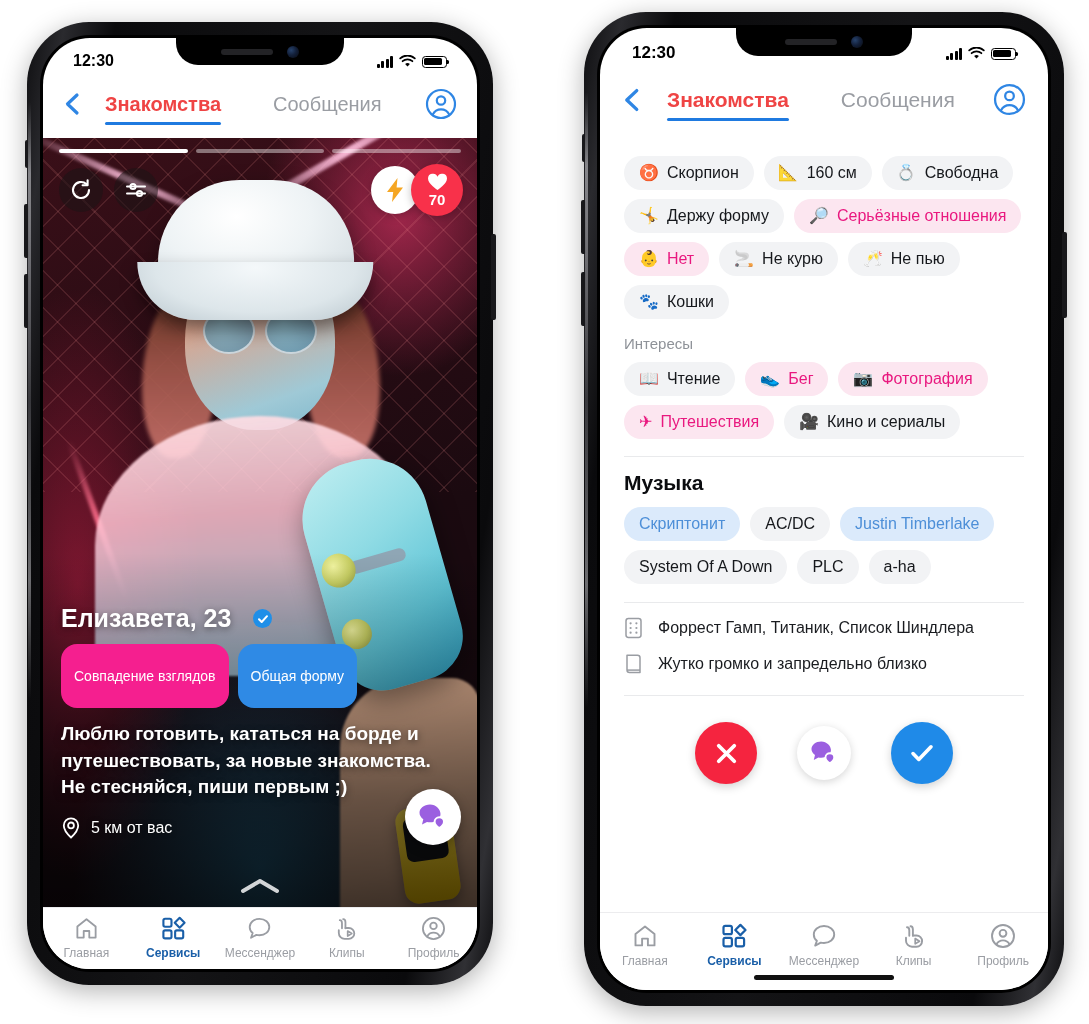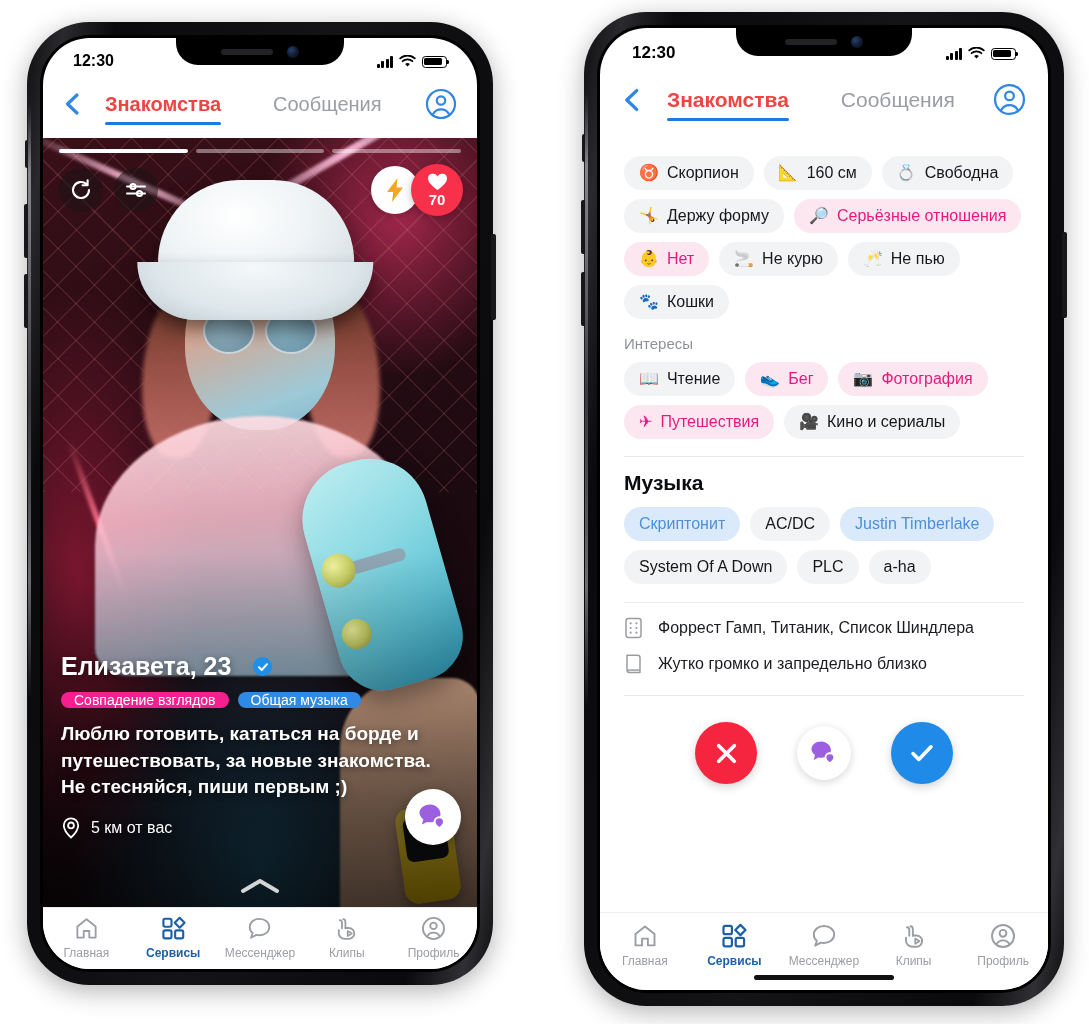--- a/index.html
+++ b/index.html
@@ -200,21 +200,21 @@
   }
   .likes-badge span { font-size: 15px; font-weight: bold; line-height: 1; margin-top: 1px; }
 
   
   .card-info { position:absolute; left:18px; right:18px; z-index:6; color:#fff; }
   .name-row { display:flex; align-items:center; gap:22px; }
   .name-row .nm { font-size: 25px; font-weight: bold; text-shadow: 0 2px 7px rgba(0,0,0,.45); }
   .verified { width:19px; height:19px; border-radius:50%; background:#1f8fe8;
     display:flex; align-items:center; justify-content:center; flex:none; }
   .badges { display:flex; gap:9px; margin-top: 11px; }
-  .pill { padding: 0 13px; border-radius: 16px; font-size: 14px; color:#fff; font-weight: 500; white-space:nowrap; cursor:pointer;}
+  .pill { padding: 24px 13px; border-radius: 16px; font-size: 14px; color:#fff; font-weight: 500; white-space:nowrap; cursor:pointer;}
   .pill.pink { background:#f51f8f; }
   .pill.blue { background:#2f8ae5; }
   .bio { margin-top: 13px; font-size: 19px; line-height: 1.4; font-weight: bold; text-shadow: 0 2px 7px rgba(0,0,0,.5); }
   .dist-row { display:flex; align-items:center; gap:10px; margin-top: 16px; font-size: 16px; text-shadow: 0 1px 5px rgba(0,0,0,.55); }
   .chat-fab {
     position:absolute; right: 16px; width: 56px; height: 56px; border-radius: 50%;
     background:#fff; display:flex; align-items:center; justify-content:center;
     z-index: 8; cursor:pointer; box-shadow: 0 3px 12px rgba(0,0,0,.3);
   }
   .up-caret { position:absolute; left:50%; transform:translateX(-50%); z-index:7; cursor:pointer; }
@@ -375,21 +375,21 @@
             <div class="name-row">
               <div class="nm">Елизавета, 23</div>
               <div class="verified">
                 <svg width="12" height="12" viewBox="0 0 12 12">
                     <path d="M2 6.3 4.7 9 10 3.2" stroke="#fff" stroke-width="2" fill="none" stroke-linecap="round" stroke-linejoin="round"></path>
                   </svg>
               </div>
             </div>
             <div class="badges">
               <div class="pill pink">Совпадение взглядов</div>
-              <div class="pill blue">Общая музыка</div>
+              <div class="pill blue">Общая форму</div>
             </div>
             <div class="bio">Люблю готовить, кататься на борде и путешествовать, за новые знакомства. Не стесняйся, пиши первым ;)</div>
             <div class="dist-row">
               <svg width="20" height="22" viewBox="0 0 20 22">
                 <path d="M10 1.3c-4 0-7.2 3.2-7.2 7.2 0 5.4 7.2 12 7.2 12s7.2-6.6 7.2-12c0-4-3.2-7.2-7.2-7.2z" stroke="#fff" stroke-width="1.8" fill="none"></path>
                 <circle cx="10" cy="8.4" r="2.9" stroke="#fff" stroke-width="1.8" fill="none"></circle>
               </svg>
               <span>5 км от вас</span>
             </div>
           </div>

